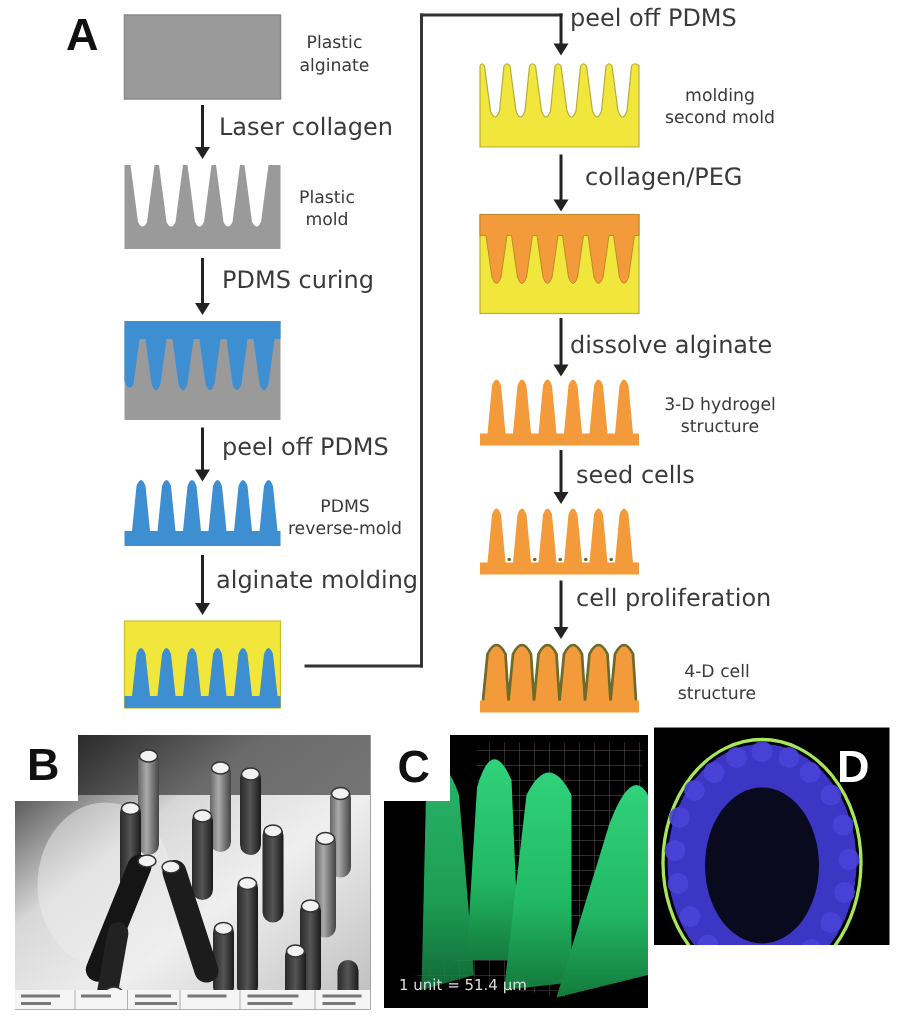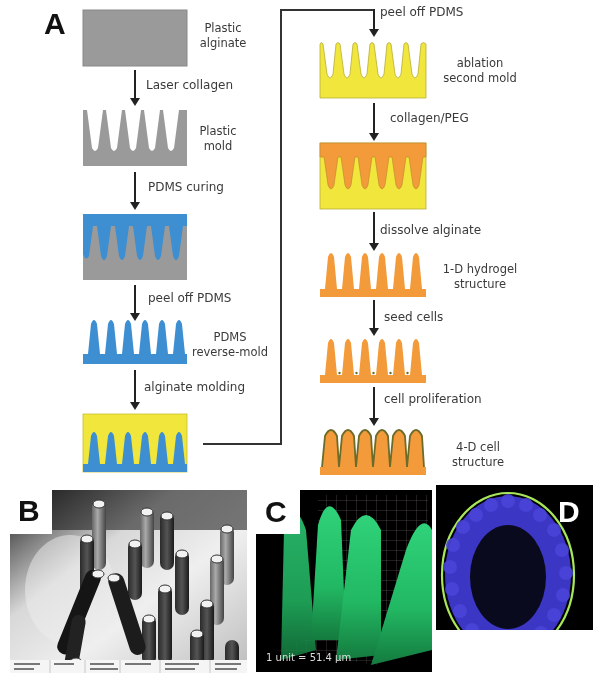--- a/index.html
+++ b/index.html
@@ -3,21 +3,21 @@
   <meta charset="utf-8">
   <style>
     html, body { margin: 0; padding: 0; background: #ffffff; }
     body { width: 602px; height: 680px; position: relative; overflow: hidden;
            font-family: "Liberation Sans", "DejaVu Sans", sans-serif; color: #333; }
     .abs { position: absolute; }
     .panel-label { position: absolute; font-weight: bold; font-size: 30px; color: #111;
                    font-family: "Liberation Sans", sans-serif; line-height: 1; }
     .step-label { position: absolute; font-size: 11.5px; color: #3a3a3a; line-height: 15px;
                   text-align: center; white-space: nowrap; font-family: "DejaVu Sans", sans-serif; }
-    .arrow-label { position: absolute; font-size: 12px; color: #3a3a3a; white-space: nowrap;
+    .arrow-label { position: absolute; font-size: 16px; color: #3a3a3a; white-space: nowrap;
                    font-family: "DejaVu Sans", sans-serif; line-height: 14px; }
     .arrow { position: absolute; width: 2px; background: #222; }
     .arrow::after { content: ""; position: absolute; left: -4px; bottom: -6px;
                     border-left: 5px solid transparent; border-right: 5px solid transparent;
                     border-top: 8px solid #222; }
     .connector { position: absolute; background: #333; }
     svg.shape { position: absolute; overflow: visible; }
     .photo { position: absolute; overflow: hidden; background: #4c1d95; }
     .label-box { position: absolute; background: #fff; }
     .caption { position: absolute; color: #ddd; font-size: 10px; white-space: nowrap;
@@ -77,40 +77,40 @@
 <div class="connector" style="left:203px; top:443px; width:79px; height:2px;"></div>
 <div class="connector" style="left:280px; top:9px; width:2px; height:436px;"></div>
 <div class="connector" style="left:280px; top:9px; width:95px; height:2px;"></div>
 <div class="arrow" style="left:373px; top:9px; height:22px;"></div>
 <div class="arrow-label" style="left:380px; top:5px;">peel off PDMS</div>
 
 <svg class="shape" style="left:320px; top:42px;" width="106" height="56" viewBox="0 0 106 56">
   <path d="M0,56 L0,2 Q1,-1 3,2 L7,32 Q10,40 13,32 L16,2 Q18,-1 20,2 L24,32 Q27,40 30,32 L33,2 Q35,-1 37,2 L41,32 Q44,40 47,32 L50,2 Q52,-1 54,2 L58,32 Q61,40 64,32 L67,2 Q69,-1 71,2 L75,32 Q78,40 81,32 L84,2 Q86,-1 88,2 L92,32 Q95,40 98,32 L101,2 Q103,-1 106,2 L106,56 Z" fill="#f0e63c" stroke="#b8ad3a" stroke-width="0.8"></path>
 </svg>
 <div class="step-label" style="left:440px; top:56px; width:80px;">
-  <div>ablation</div>
+  <div>molding</div>
   <div>second mold</div>
 </div>
 
 <div class="arrow" style="left:373px; top:103px; height:32px;"></div>
 <div class="arrow-label" style="left:390px; top:111px;">collagen/PEG</div>
 
 <svg class="shape" style="left:320px; top:143px;" width="106" height="66" viewBox="0 0 106 66">
   <rect x="0" y="0" width="106" height="66" fill="#f0e63c" stroke="#b8ad3a" stroke-width="0.8"></rect>
   <path d="M0,0 L106,0 L106,14 L103,14 L99,42 Q96,50 93,42 L89,14 L86,14 L82,42 Q79,50 76,42 L72,14 L69,14 L65,42 Q62,50 59,42 L55,14 L52,14 L48,42 Q45,50 42,42 L38,14 L35,14 L31,42 Q28,50 25,42 L21,14 L18,14 L14,42 Q11,50 8,42 L4,14 L0,14 Z" fill="#f39a3a" stroke="#b8862a" stroke-width="0.6"></path>
 </svg>
 
 <div class="arrow" style="left:373px; top:212px; height:33px;"></div>
 <div class="arrow-label" style="left:380px; top:223px;">dissolve alginate</div>
 
 <svg class="shape" style="left:320px; top:251px;" width="106" height="46" viewBox="0 0 106 46">
   <path d="M0,46 L0,38 L5,38 L8,6 Q11,-2 14,6 L17,38 L22,38 L25,6 Q28,-2 31,6 L34,38 L39,38 L42,6 Q45,-2 48,6 L51,38 L56,38 L59,6 Q62,-2 65,6 L68,38 L73,38 L76,6 Q79,-2 82,6 L85,38 L90,38 L93,6 Q96,-2 99,6 L102,38 L106,38 L106,46 Z" fill="#f39a3a"></path>
 </svg>
 <div class="step-label" style="left:438px; top:262px; width:84px;">
-  <div>1-D hydrogel</div>
+  <div>3-D hydrogel</div>
   <div>structure</div>
 </div>
 
 <div class="arrow" style="left:373px; top:300px; height:30px;"></div>
 <div class="arrow-label" style="left:384px; top:310px;">seed cells</div>
 
 <svg class="shape" style="left:320px; top:337px;" width="106" height="46" viewBox="0 0 106 46">
   <path d="M0,46 L0,38 L5,38 L8,6 Q11,-2 14,6 L17,38 L22,38 L25,6 Q28,-2 31,6 L34,38 L39,38 L42,6 Q45,-2 48,6 L51,38 L56,38 L59,6 Q62,-2 65,6 L68,38 L73,38 L76,6 Q79,-2 82,6 L85,38 L90,38 L93,6 Q96,-2 99,6 L102,38 L106,38 L106,46 Z" fill="#f39a3a"></path>
   <circle cx="19.5" cy="36" r="1.2" fill="#6b6b2a"></circle>
   <circle cx="36.5" cy="36" r="1.2" fill="#6b6b2a"></circle>

